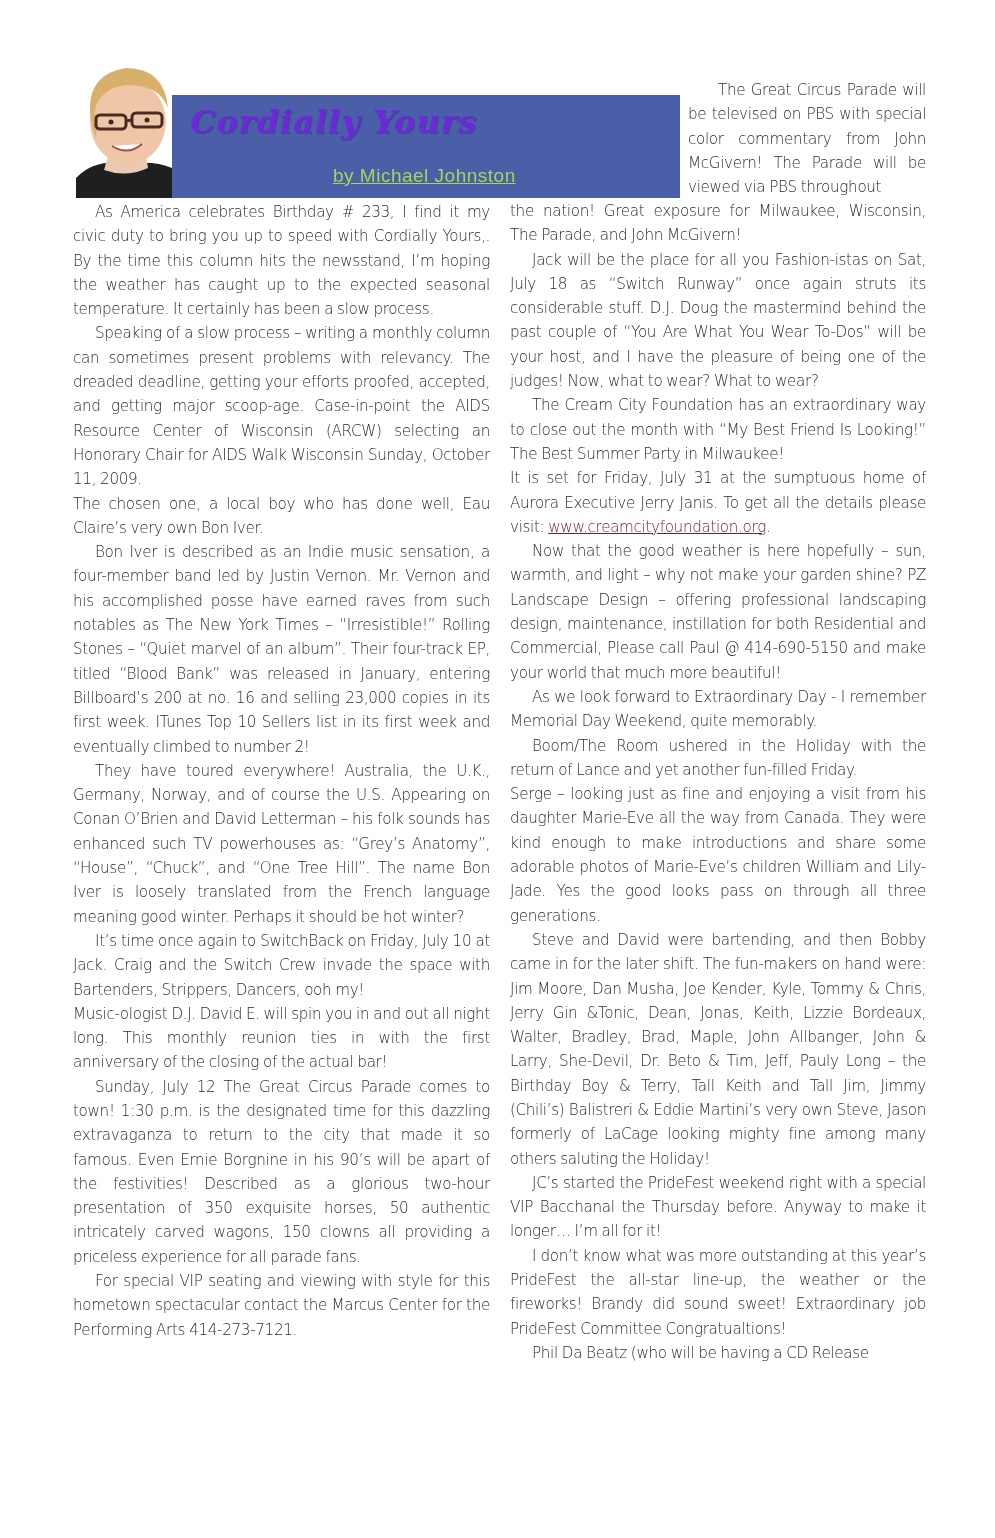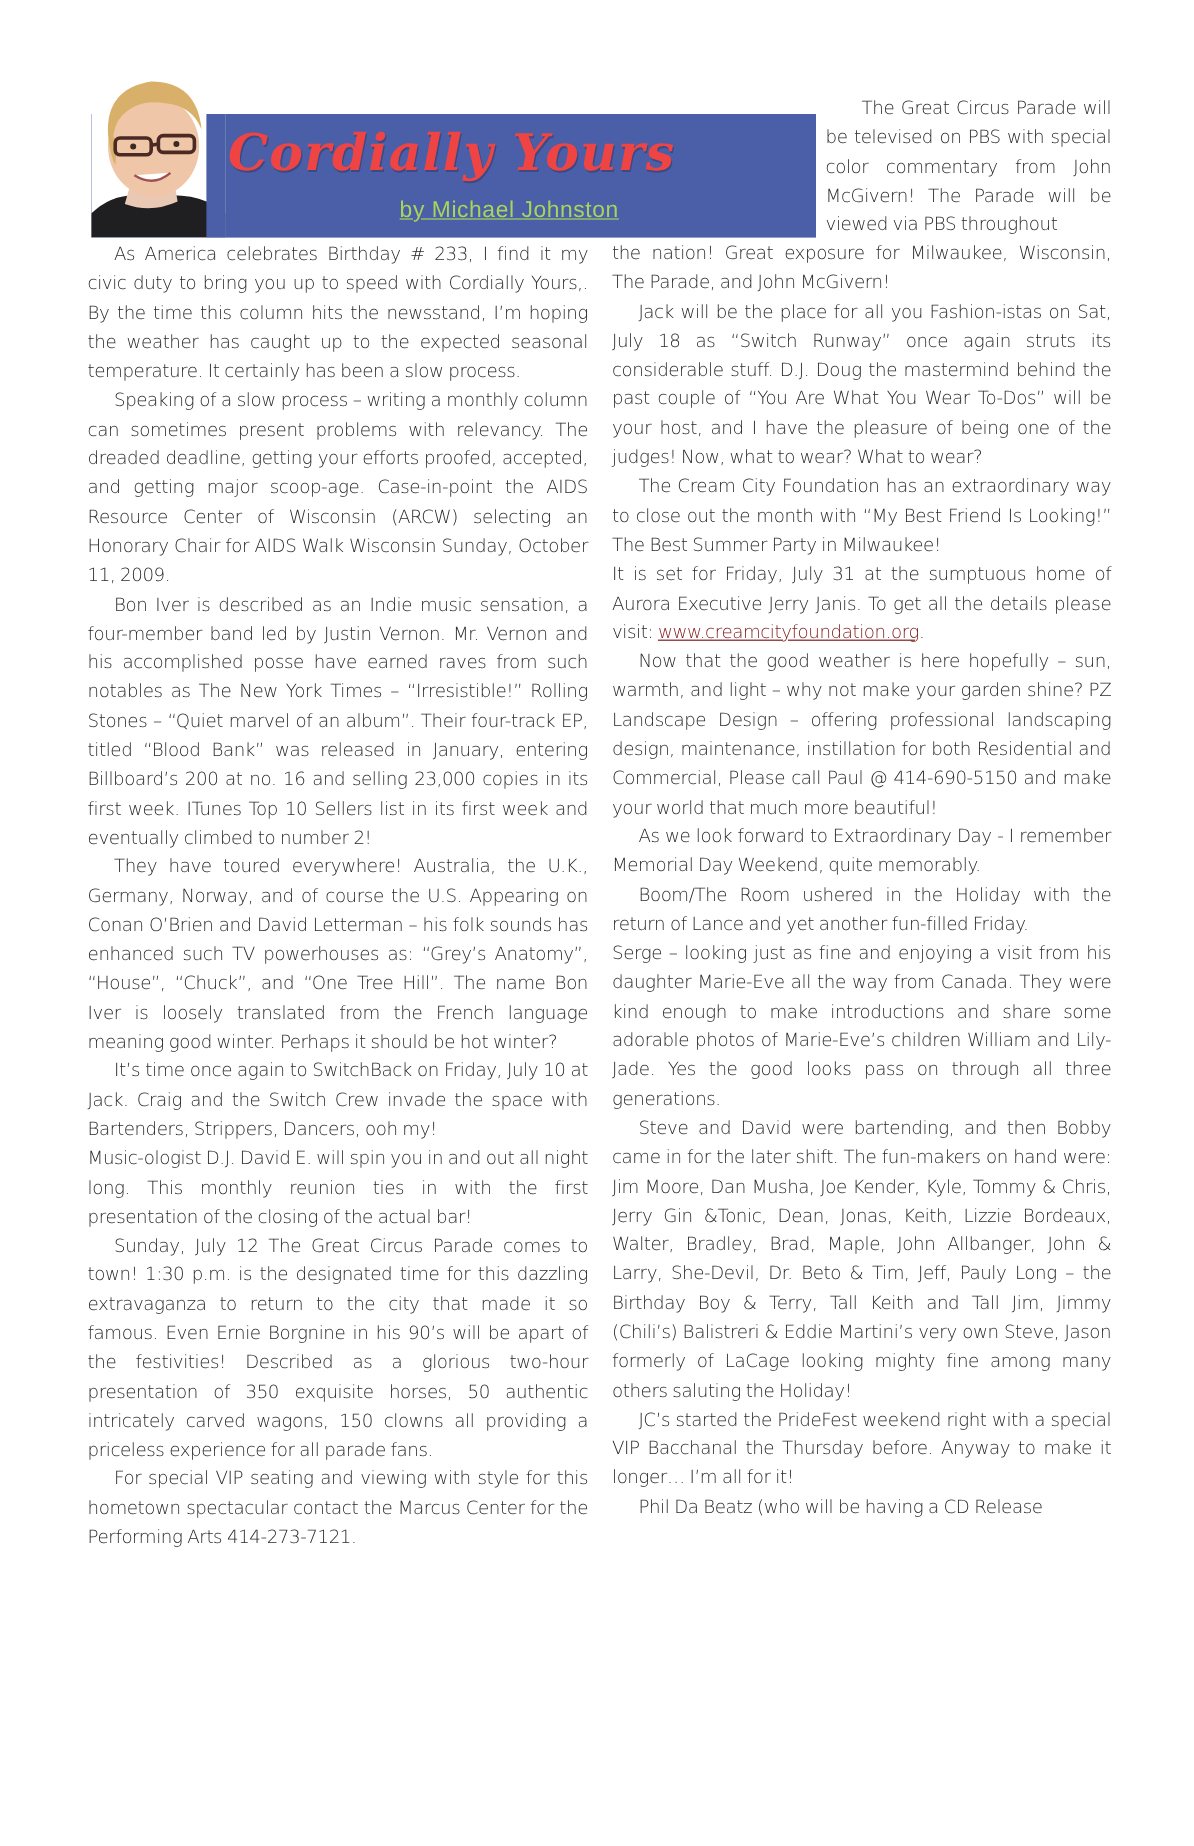--- a/index.html
+++ b/index.html
@@ -3,21 +3,21 @@
 <meta charset="utf-8">
 <style>
   html, body { margin: 0; padding: 0; background: #ffffff; }
   body { width: 995px; height: 1538px; position: relative; overflow: hidden;
          font-family: "DejaVu Sans", sans-serif; color: #2a2a2a; }
   .banner { position: absolute; left: 76px; top: 95px; width: 604px; height: 103px;
             background: #4a5fa8; }
   .photo { position: absolute; left: 76px; top: 60px; width: 112px; height: 138px; overflow: hidden; }
   .photo svg { display: block; }
   .title { position: absolute; left: 190px; top: 103px; font-family: "DejaVu Serif", serif;
-           font-style: italic; font-weight: bold; font-size: 42px; color: #ef4444;
+           font-style: italic; font-weight: bold; font-size: 32px; color: #6d28d9;
            letter-spacing: 1px; text-shadow: 1px 1px 0 #3a4a85; }
   .byline { position: absolute; left: 333px; top: 165px; font-family: "Liberation Sans", sans-serif;
             font-size: 19px; color: #a8d45a; letter-spacing: 0.5px; text-decoration: underline; }
   .col { position: absolute; font-family: "DejaVu Sans", sans-serif; font-size: 15.2px;
          line-height: 24.3px; text-align: justify; color: #2b2b2b; font-weight: 300;
          letter-spacing: -0.35px; word-spacing: -0.5px; }
   .col p { margin: 0; }
   .ind { text-indent: 22px; }
   .ind2 { text-indent: 30px; }
   .col-left { left: 73px; top: 200px; width: 417px; }
@@ -49,33 +49,35 @@
 <div class="title">Cordially Yours</div>
 <div class="byline">by Michael Johnston</div>
 
 <div class="col wrap-right">
   <p class="ind2">The Great Circus Parade will be televised on PBS with special color commentary from John McGivern! The Parade will be viewed via PBS throughout</p>
 </div>
 
 <div class="col col-left">
   <p class="ind">As America celebrates Birthday # 233, I find it my civic duty to bring you up to speed with Cordially Yours,. By the time this column hits the newsstand, I’m hoping the weather has caught up to the expected seasonal temperature.  It certainly has been a slow process.</p>
   <p class="ind">Speaking of a slow process – writing a monthly column can sometimes present problems with relevancy. The dreaded deadline, getting your efforts proofed, accepted, and getting major scoop-age.  Case-in-point the AIDS Resource Center of Wisconsin  (ARCW) selecting an Honorary Chair for AIDS Walk Wisconsin Sunday, October 11, 2009.</p>
+  <p>The chosen one, a local boy who has done well, Eau Claire’s very own Bon Iver.</p>
   <p class="ind">Bon Iver is described as an Indie music sensation, a four-member band led by Justin Vernon.  Mr. Vernon and his accomplished posse have earned raves from such notables as The New York Times – “Irresistible!” Rolling Stones – “Quiet marvel of an album”.  Their four-track EP, titled “Blood Bank” was released in January, entering Billboard’s 200 at no. 16 and selling 23,000 copies in its first week.  ITunes Top 10 Sellers list in its first week and eventually climbed to number 2!</p>
   <p class="ind">They have toured everywhere!  Australia, the U.K., Germany, Norway, and of course the U.S.  Appearing on Conan O’Brien and David Letterman – his folk sounds has enhanced such TV powerhouses as: “Grey’s Anatomy”, “House”, “Chuck”, and “One Tree Hill”.  The name Bon Iver is loosely translated from the French language meaning good winter.  Perhaps it should be hot winter?</p>
   <p class="ind">It’s time once again to SwitchBack on Friday, July 10 at Jack.  Craig and the Switch Crew invade the space with Bartenders, Strippers, Dancers, ooh my!</p>
-  <p>Music-ologist D.J. David E. will spin you in and out all night long. This monthly reunion ties in with the first presentation of the closing of the actual bar!</p>
+  <p>Music-ologist D.J. David E. will spin you in and out all night long. This monthly reunion ties in with the first anniversary of the closing of the actual bar!</p>
   <p class="ind">Sunday, July 12 The Great Circus Parade comes to town!  1:30 p.m. is the designated time for this dazzling extravaganza to return to the city that made it so famous.  Even Ernie Borgnine in his 90’s will be apart of the festivities!  Described as a glorious two-hour presentation of 350 exquisite horses, 50 authentic intricately carved wagons,  150 clowns all providing a priceless experience for all parade fans.</p>
   <p class="ind">For special VIP seating and viewing with style for this hometown spectacular contact the Marcus Center for the Performing Arts  414-273-7121.</p>
 </div>
 
 <div class="col col-right">
   <p>the nation! Great exposure for Milwaukee, Wisconsin, The Parade, and John McGivern!</p>
   <p class="ind">Jack will be the place for all you Fashion-istas on Sat, July 18 as “Switch Runway” once again struts its considerable stuff.  D.J. Doug the mastermind behind  the past couple of  “You Are What You Wear To-Dos” will be your host, and I have  the pleasure of being one of the judges!  Now, what to wear? What to wear?</p>
   <p class="ind">The Cream City Foundation has an extraordinary way to close out the month with  “My Best Friend Is Looking!”  The Best Summer Party in Milwaukee!</p>
   <p><span>It is set for Friday, July 31 at the sumptuous home of Aurora Executive Jerry Janis.   To get all the details please visit: </span><a class="link">www.creamcityfoundation.org</a><span>.</span></p>
   <p class="ind">Now that the good weather is here hopefully – sun, warmth, and light – why not make your garden shine? PZ Landscape Design – offering professional landscaping design, maintenance, instillation for both Residential  and  Commercial,     Please  call  Paul  @ 414-690-5150 and make your world that much more beautiful!</p>
   <p class="ind">As we look forward to Extraordinary Day - I remember Memorial Day Weekend,  quite memorably.</p>
   <p class="ind">Boom/The Room ushered in the Holiday with the return of Lance and yet another fun-filled Friday.</p>
   <p>Serge – looking just as fine and enjoying a visit from his daughter Marie-Eve all the way from Canada.  They were kind enough to make introductions and share some adorable photos of Marie-Eve’s children William and Lily-Jade.  Yes the good looks pass on through all three generations.</p>
   <p class="ind">Steve and David were bartending, and then Bobby came in for the later shift.   The fun-makers on hand were:  Jim Moore, Dan Musha, Joe Kender, Kyle, Tommy  &amp; Chris, Jerry Gin &amp;Tonic, Dean, Jonas, Keith, Lizzie Bordeaux, Walter, Bradley, Brad, Maple, John Allbanger, John &amp; Larry, She-Devil, Dr. Beto &amp; Tim, Jeff, Pauly Long –  the Birthday Boy &amp; Terry, Tall Keith and Tall Jim, Jimmy (Chili’s) Balistreri &amp; Eddie Martini’s very own Steve, Jason formerly of LaCage looking mighty fine among many others saluting the Holiday!</p>
   <p class="ind">JC’s started the PrideFest weekend right with a special VIP Bacchanal the Thursday before.   Anyway to make it longer…  I’m all for it!</p>
+  <p class="ind">I don’t know what was more outstanding at this year’s PrideFest the all-star line-up, the weather or the fireworks!  Brandy did sound sweet!   Extraordinary job PrideFest Committee Congratualtions!</p>
   <p class="ind">Phil Da Beatz (who will be having a CD Release</p>
 </div>
 
 </body></html>

